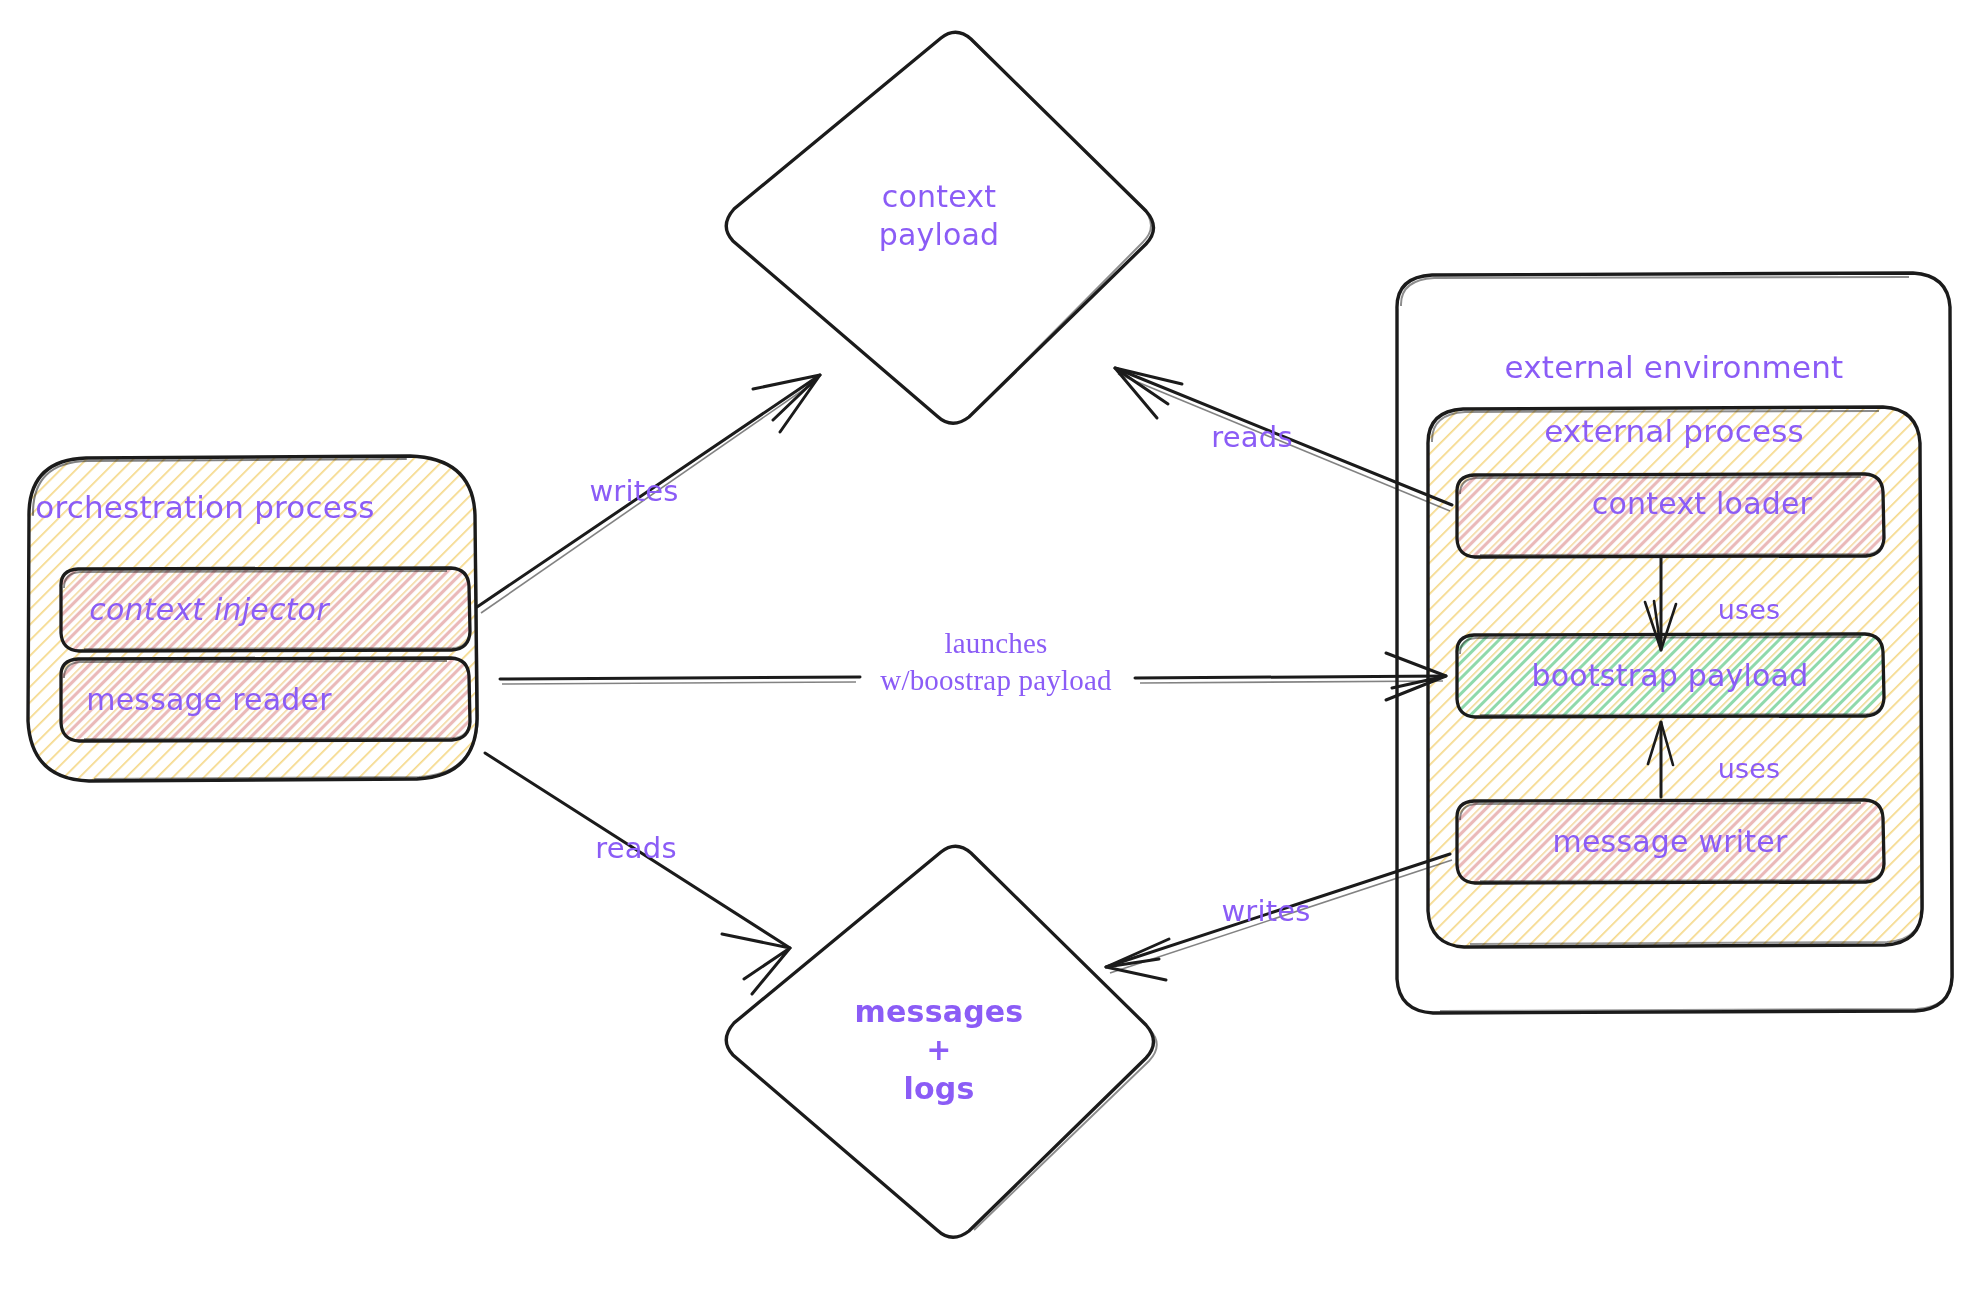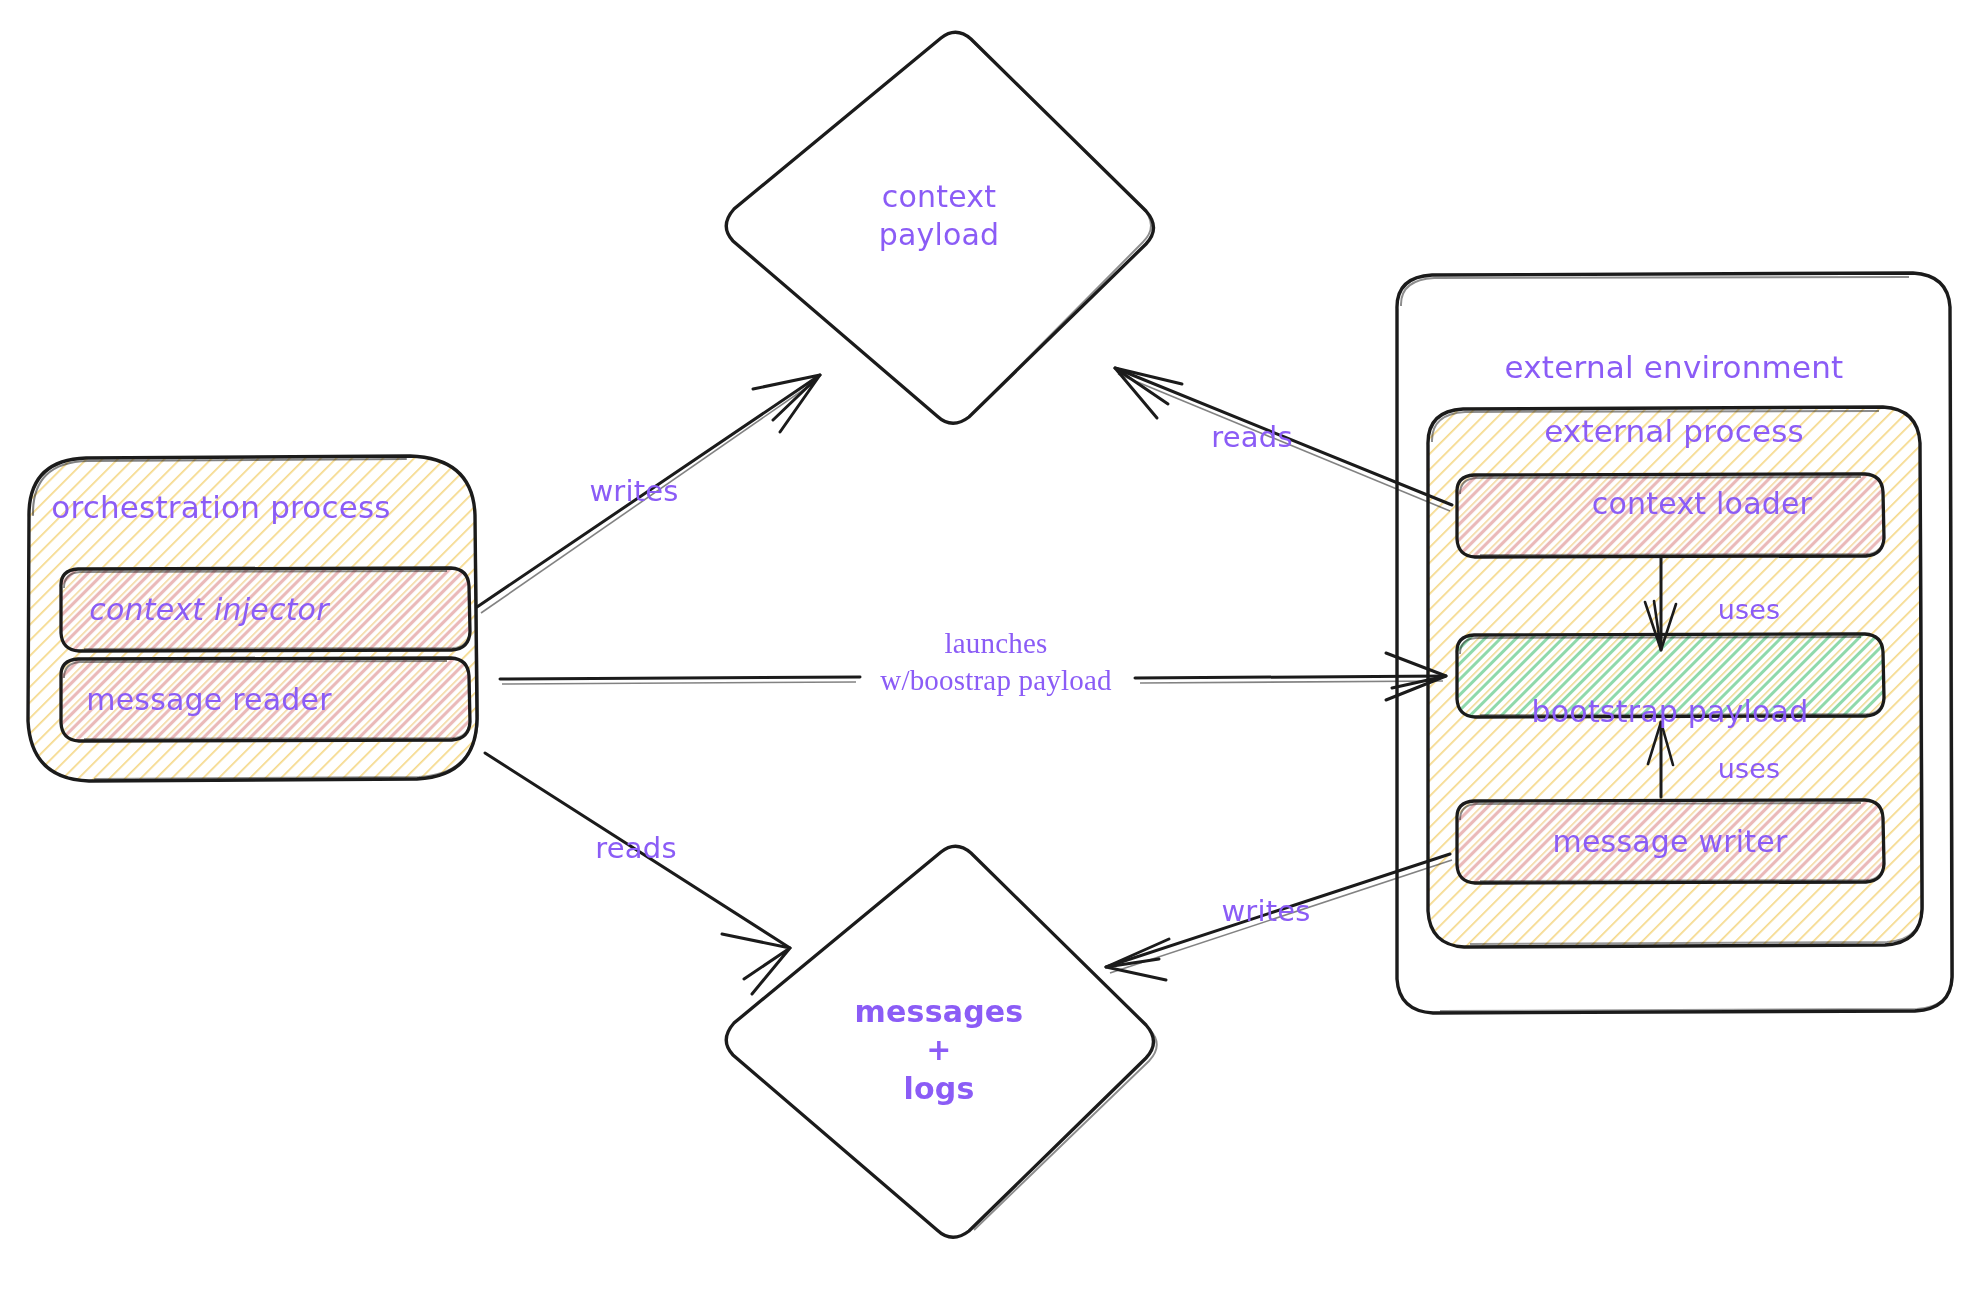--- a/index.html
+++ b/index.html
@@ -151,33 +151,33 @@
       <path d="M 1661 558 L 1661 650" fill="none" stroke="#1b1b1b" stroke-width="3" stroke-linecap="round"></path>
       <path d="M 1661 650 L 1645 602 M 1661 650 L 1676 604 M 1661 650 L 1654 601" fill="none" stroke="#1b1b1b" stroke-width="2.6" stroke-linecap="round"></path>
     </g>
 
     <g>
       <path d="M 1661 797 L 1661 722" fill="none" stroke="#1b1b1b" stroke-width="3" stroke-linecap="round"></path>
       <path d="M 1661 722 L 1648 764 M 1661 722 L 1673 765" fill="none" stroke="#1b1b1b" stroke-width="2.6" stroke-linecap="round"></path>
     </g>
   </svg>
 
-  <div class="lbl c node-title" style="left:221px;top:508px;">orchestration process</div>
+  <div class="lbl c node-title" style="left:205px;top:508px;">orchestration process</div>
 
   <div class="lbl c sub-title" style="left:209px;top:610px;font-style:italic;">context injector</div>
 
   <div class="lbl c sub-title" style="left:209px;top:700px;">message reader</div>
 
   <div class="lbl c node-title" style="left:1674px;top:328px;margin-top:40px;">external environment</div>
 
   <div class="lbl c node-title" style="left:1674px;top:432px;">external process</div>
 
   <div class="lbl c sub-title" style="left:1670px;top:504px;margin-left:32px;">context loader</div>
 
-  <div class="lbl c sub-title" style="left:1670px;top:676px;margin-top:36px;">bootstrap payload</div>
+  <div class="lbl c sub-title" style="left:1670px;top:676px;">bootstrap payload</div>
 
   <div class="lbl c sub-title" style="left:1670px;top:842px;">message writer</div>
 
   <div class="lbl c diamond-lbl" style="left:939px;top:216px;">
     <div>context</div>
     <div>payload</div>
   </div>
 
   <div class="lbl c diamond-lbl" style="left:939px;top:1051px;font-weight:bold;">
     <div>messages</div>

